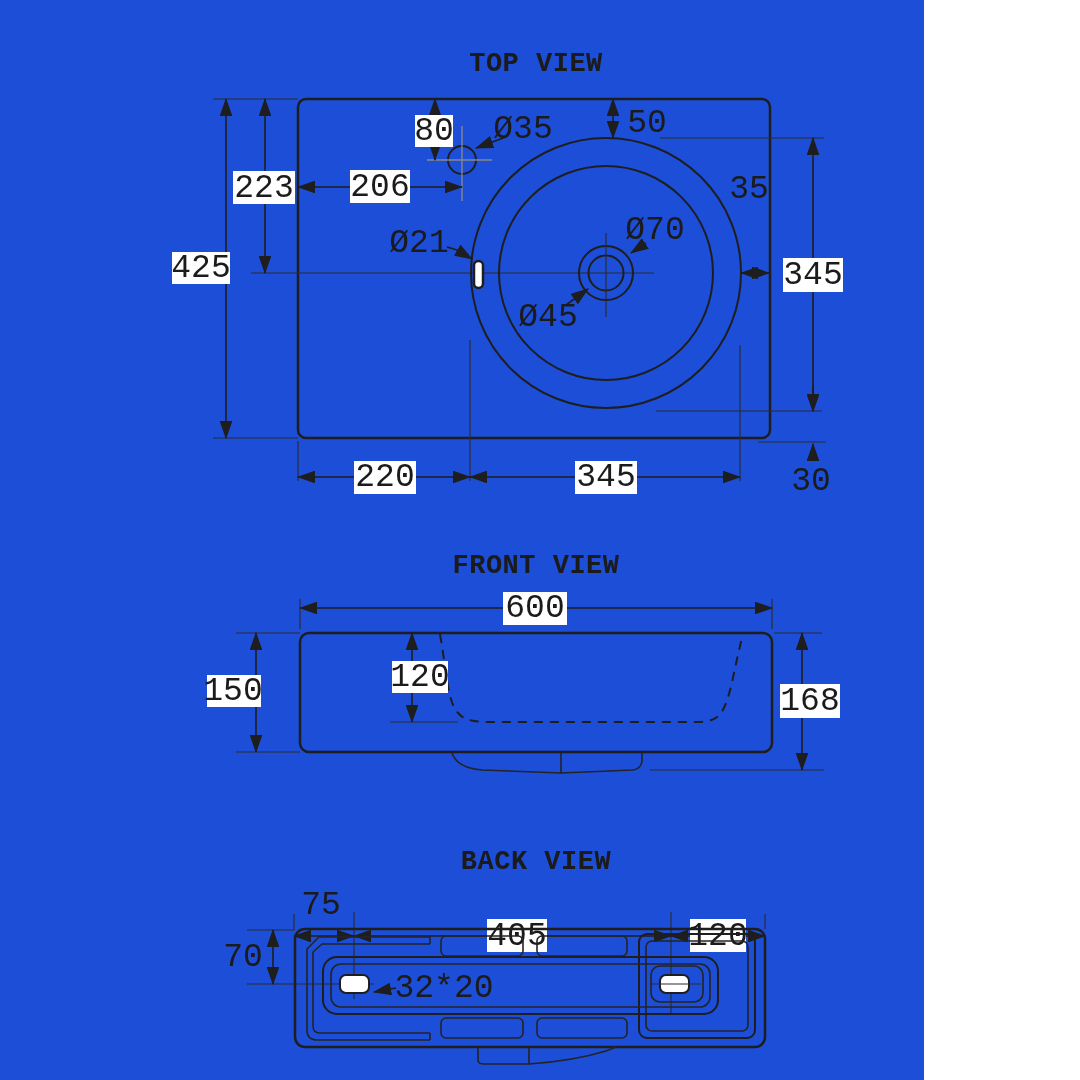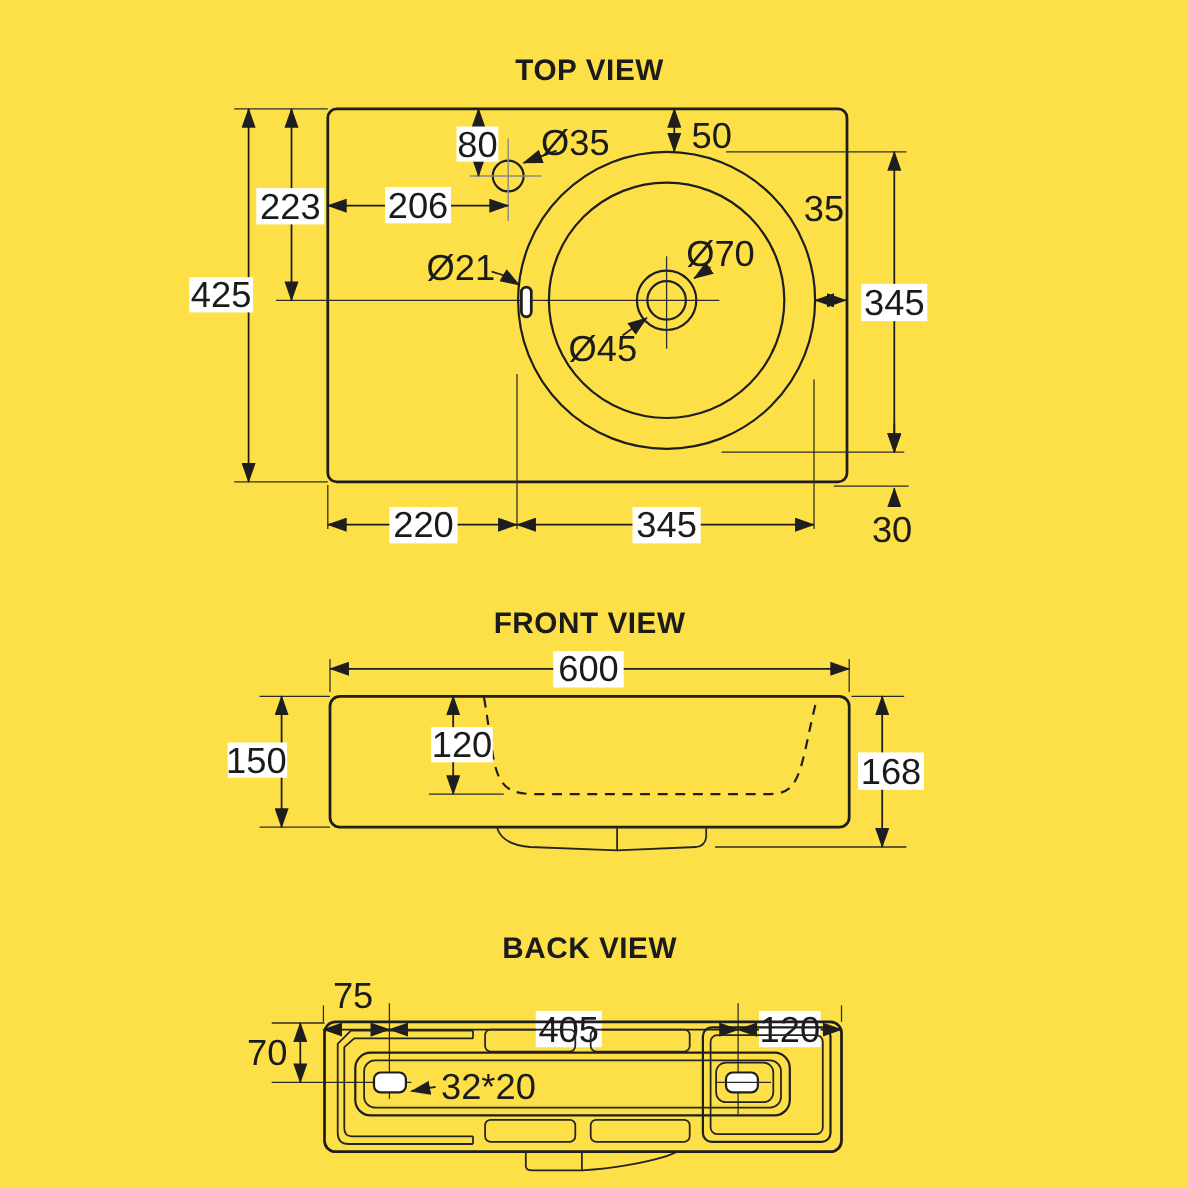--- a/index.html
+++ b/index.html
@@ -1,17 +1,17 @@
 <!DOCTYPE html>
 <html><head>
 <meta charset="utf-8">
 <style>
   html,body{margin:0;padding:0;background:#ffffff;}
-  .stage{position:relative;width:1080px;height:1080px;background:#fde047;overflow:hidden;
-         font-family:Liberation Sans, sans-serif;}
+  .stage{position:relative;width:924px;height:1080px;background:#1d4ed8;overflow:hidden;
+         font-family:Liberation Mono, monospace;}
   svg{display:block}
   
   .o{stroke:#1e1e1e;fill:none;stroke-width:2.5;stroke-linejoin:round;stroke-linecap:round;}
   .o2{stroke:#1e1e1e;fill:none;stroke-width:2;stroke-linejoin:round;}
   .o15{stroke:#242424;fill:none;stroke-width:1.6;stroke-linejoin:round;}
   
   .dim{stroke:#1e1e1e;fill:none;stroke-width:1.6;}
   .ext{stroke:#2c2c2c;fill:none;stroke-width:1.15;}
   .gray{stroke:#8a8a8a;fill:none;stroke-width:1.3;}
   .dash{stroke:#1e1e1e;fill:none;stroke-width:2;stroke-dasharray:9 7;stroke-linecap:butt;}

